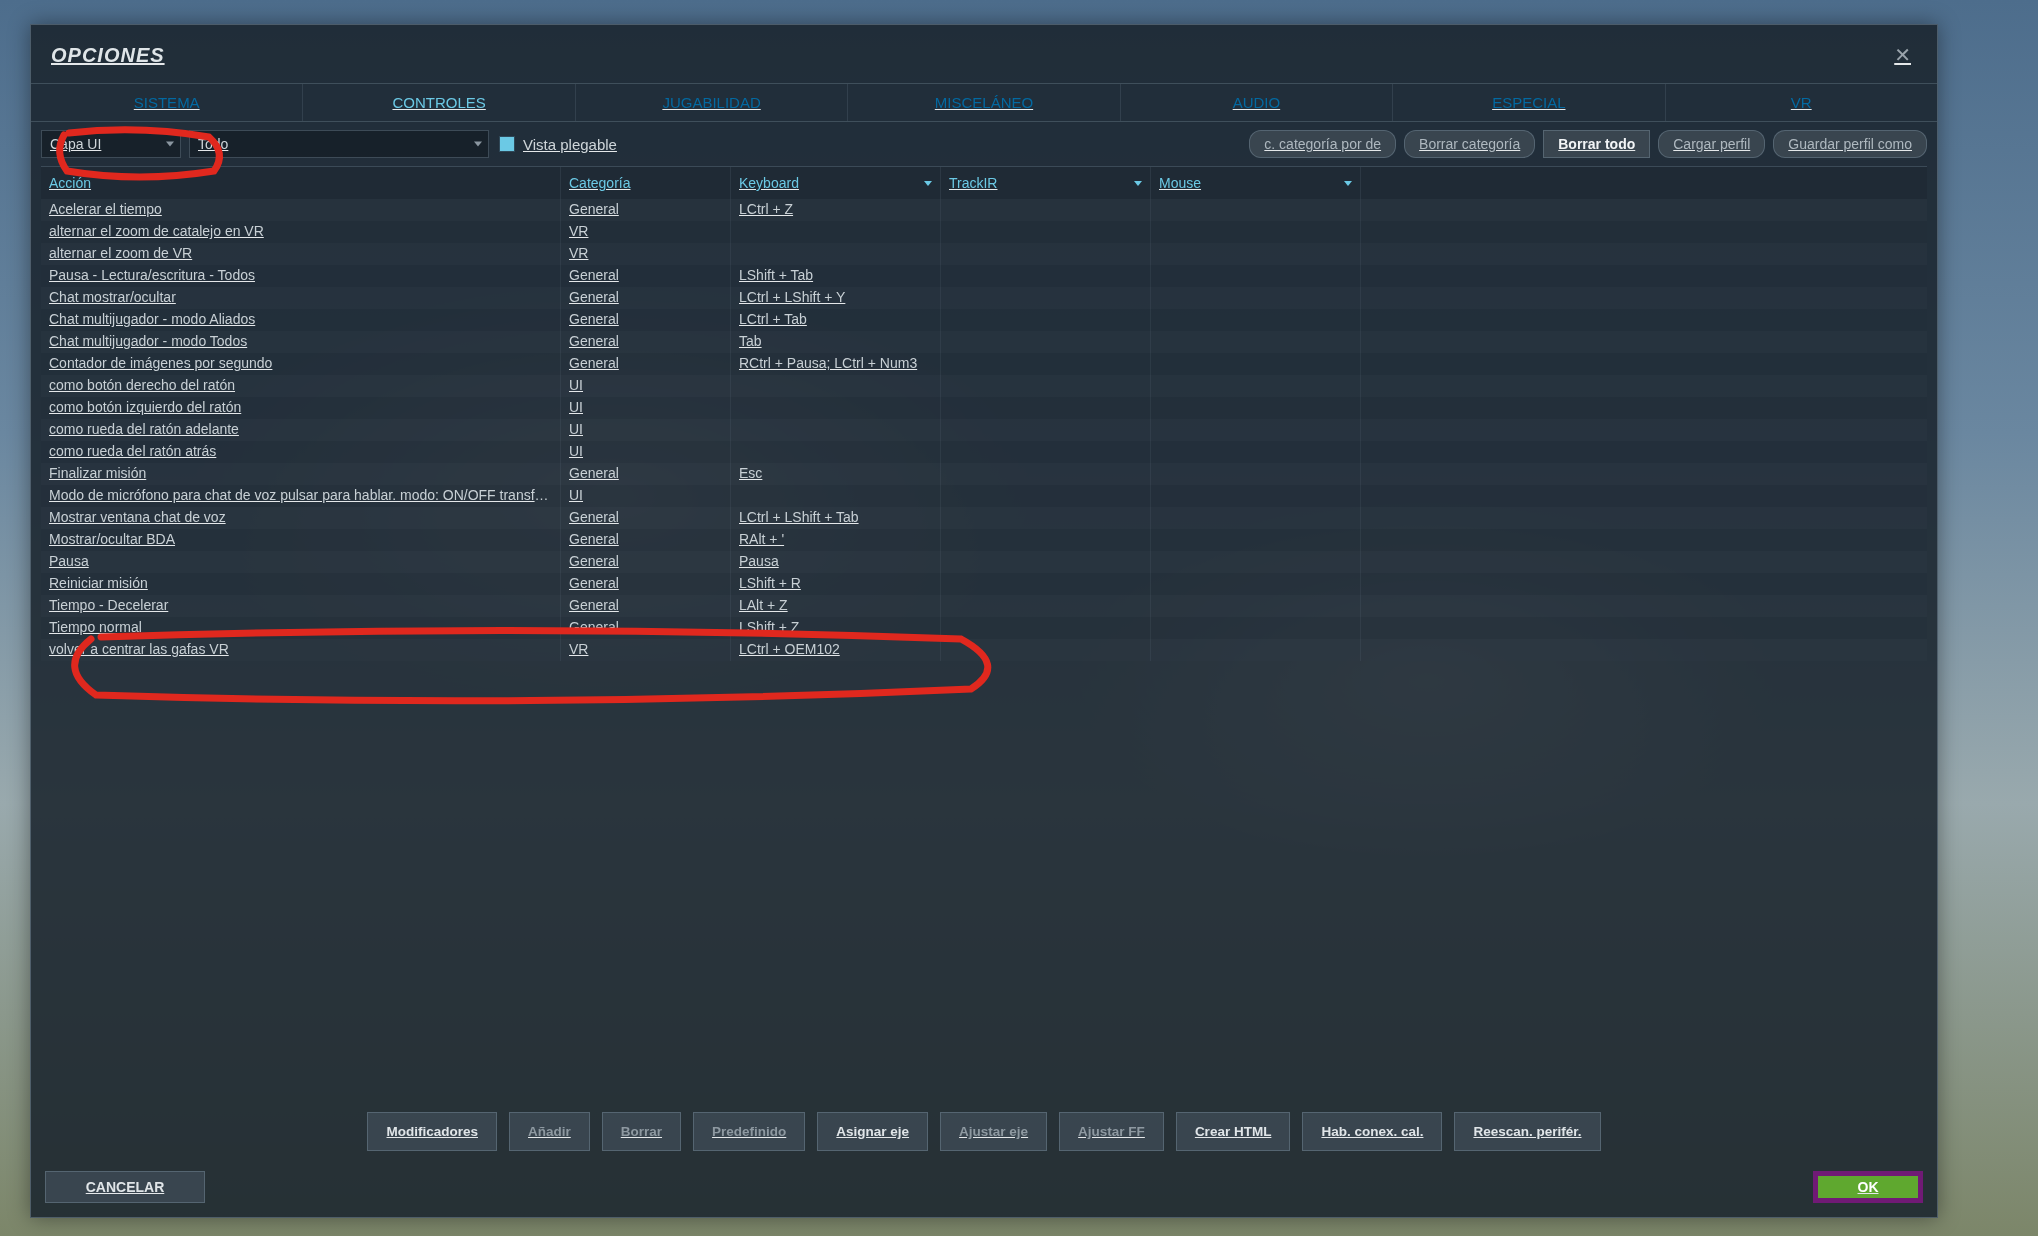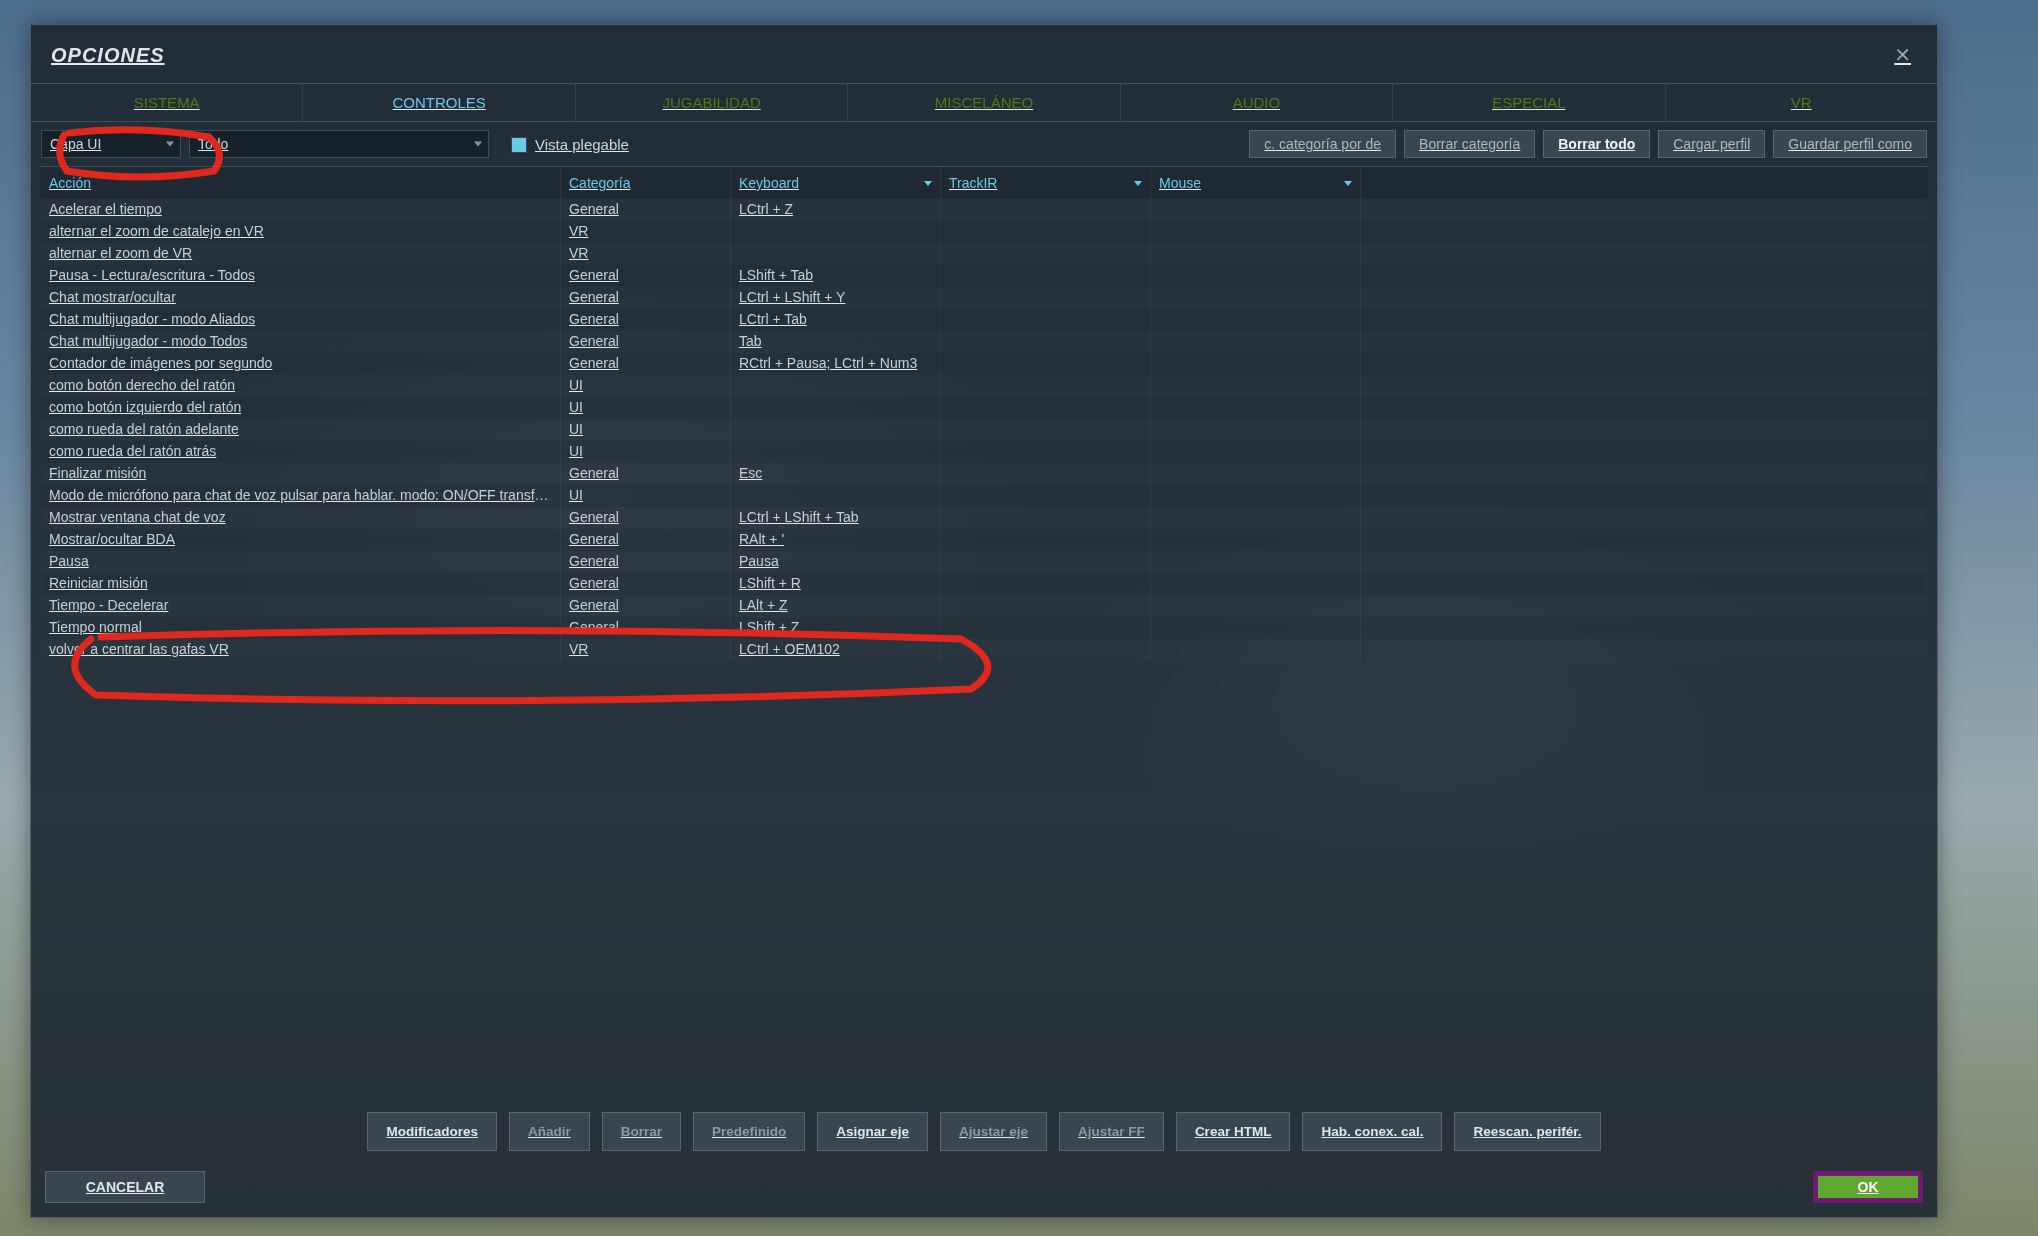--- a/index.html
+++ b/index.html
@@ -37,21 +37,21 @@
   .close-x {
     font-size: 20px; color: #99a3ab; cursor: pointer;
     padding: 2px 6px;
   }
   .tabs {
     display: flex; border-top: 1px solid rgba(120,140,155,0.35);
     border-bottom: 1px solid rgba(120,140,155,0.35);
   }
   .tab {
     flex: 1; text-align: center; padding: 10px 0;
-    color: #4d7c0f; cursor: pointer;
+    color: #0369a1; cursor: pointer;
     font-size: 15px;
     border-right: 1px solid rgba(120,140,155,0.2);
   }
   .tab:last-child { border-right: none; }
   .tab.active { color: #6bc9e5; }
   .toolbar {
     display: flex; align-items: center; gap: 8px;
     padding: 8px 10px;
   }
   .select {
@@ -63,37 +63,37 @@
     font-size: 14px;
   }
   .select .caret {
     position: absolute; right: 6px; top: 50%; transform: translateY(-50%);
     width: 0; height: 0; border-left: 4px solid transparent;
     border-right: 4px solid transparent; border-top: 5px solid #8a96a0;
   }
   .select.small { width: 140px; }
   .select.mid { width: 300px; }
   .checkbox {
-    display: flex; align-items: flex-end; gap: 8px; color: #cfd6da;
-    cursor: pointer; margin-left: 14px; margin-right: auto;
+    display: flex; align-items: flex-start; gap: 8px; color: #cfd6da;
+    cursor: pointer; margin-left: 2px; margin-right: auto;
     font-size: 15px;
   }
   .checkbox .box {
     width: 16px; height: 16px; background: #6bc9e5;
     border: 1px solid #2f4858;
   }
   .btn {
     height: 28px; padding: 0 14px;
     background: rgba(60,72,82,0.9);
     border: 1px solid rgba(120,140,155,0.45);
     color: #e0e5e8; cursor: pointer; font-size: 14px;
     display: inline-flex; align-items: center; justify-content: center;
     white-space: nowrap;
   }
-  .btn.muted { color: #aeb8bf; }
+  .btn.muted { color: #aeb8bf; border-radius: 12px; }
   .btn.emph { font-weight: bold; color: #f2f5f7; }
   .grid {
     flex: 1; overflow: hidden;
     display: flex; flex-direction: column;
     margin: 0 10px;
     border-top: 1px solid rgba(120,140,155,0.3);
   }
   .grid-header, .grid-row {
     display: grid;
     grid-template-columns: 520px 170px 210px 210px 210px;

